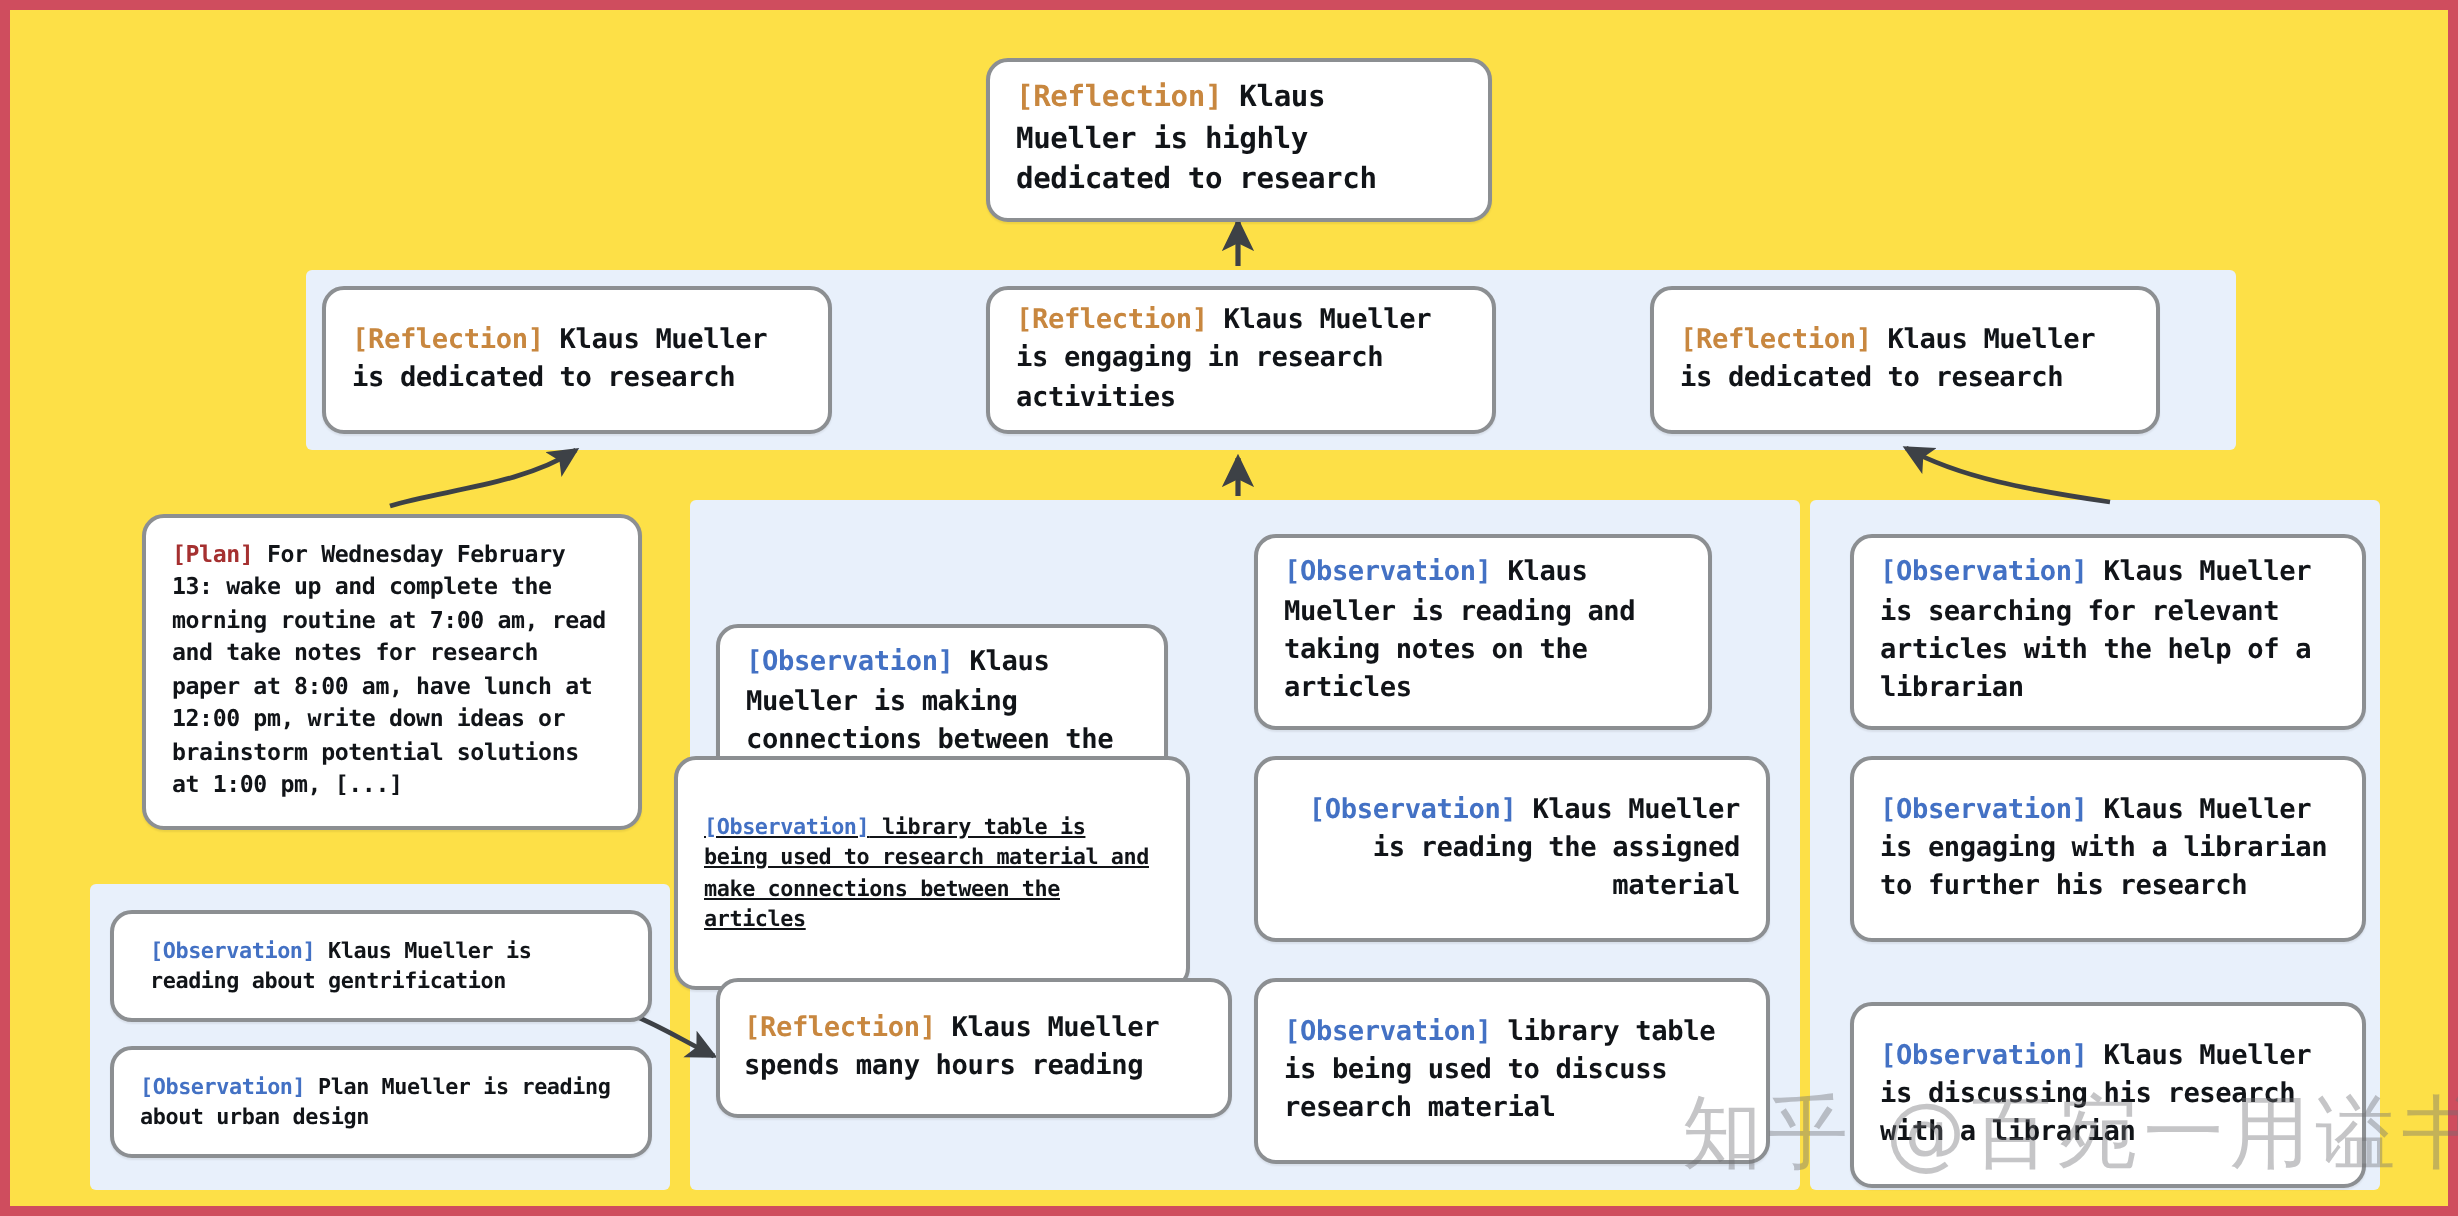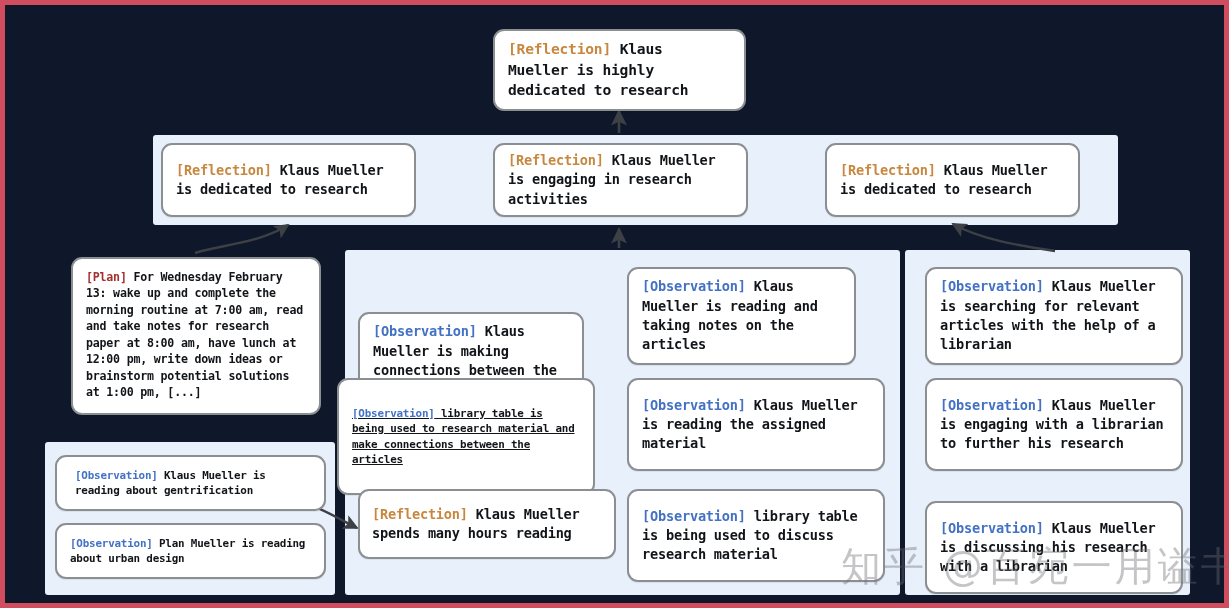--- a/index.html
+++ b/index.html
@@ -6,21 +6,21 @@
   body{
     width:1229px;height:608px;
     background:#ffffff;
     font-family:"DejaVu Sans Mono",monospace;
     overflow:hidden;
   }
   #frame{
     position:absolute;left:0;top:0;width:1229px;height:608px;
     border:5px solid #cf4d5e;
     box-sizing:border-box;
-    background:#0f172a;
+    background:#fde047;
   }
   #canvas{
     position:absolute;left:0;top:0;width:1229px;height:608px;
   }
   
   .panel{
     position:absolute;
     background:#e8f0fb;
     border-radius:3px;
   }
@@ -154,21 +154,21 @@
         <span>Klaus Mueller spends many hours reading</span>
       </div>
     </div>
 
     <div class="node fs14" style="left:622px;top:262px;width:229px;height:98px;">
       <div class="txt">
         <span class="tag-observation">[Observation]</span>
         <span>Klaus Mueller is reading and taking notes on the articles</span>
       </div>
     </div>
-    <div class="node fs14" style="left:622px;top:373px;width:258px;height:93px;">
+    <div class="node fs14" style="left:622px;top:373px;width:258px;height:93px;text-align:right;">
       <div class="txt">
         <span class="tag-observation">[Observation]</span>
         <span>Klaus Mueller is reading the assigned material</span>
       </div>
     </div>
     <div class="node fs14" style="left:622px;top:484px;width:258px;height:93px;">
       <div class="txt">
         <span class="tag-observation">[Observation]</span>
         <span>library table is being used to discuss research material</span>
       </div>

